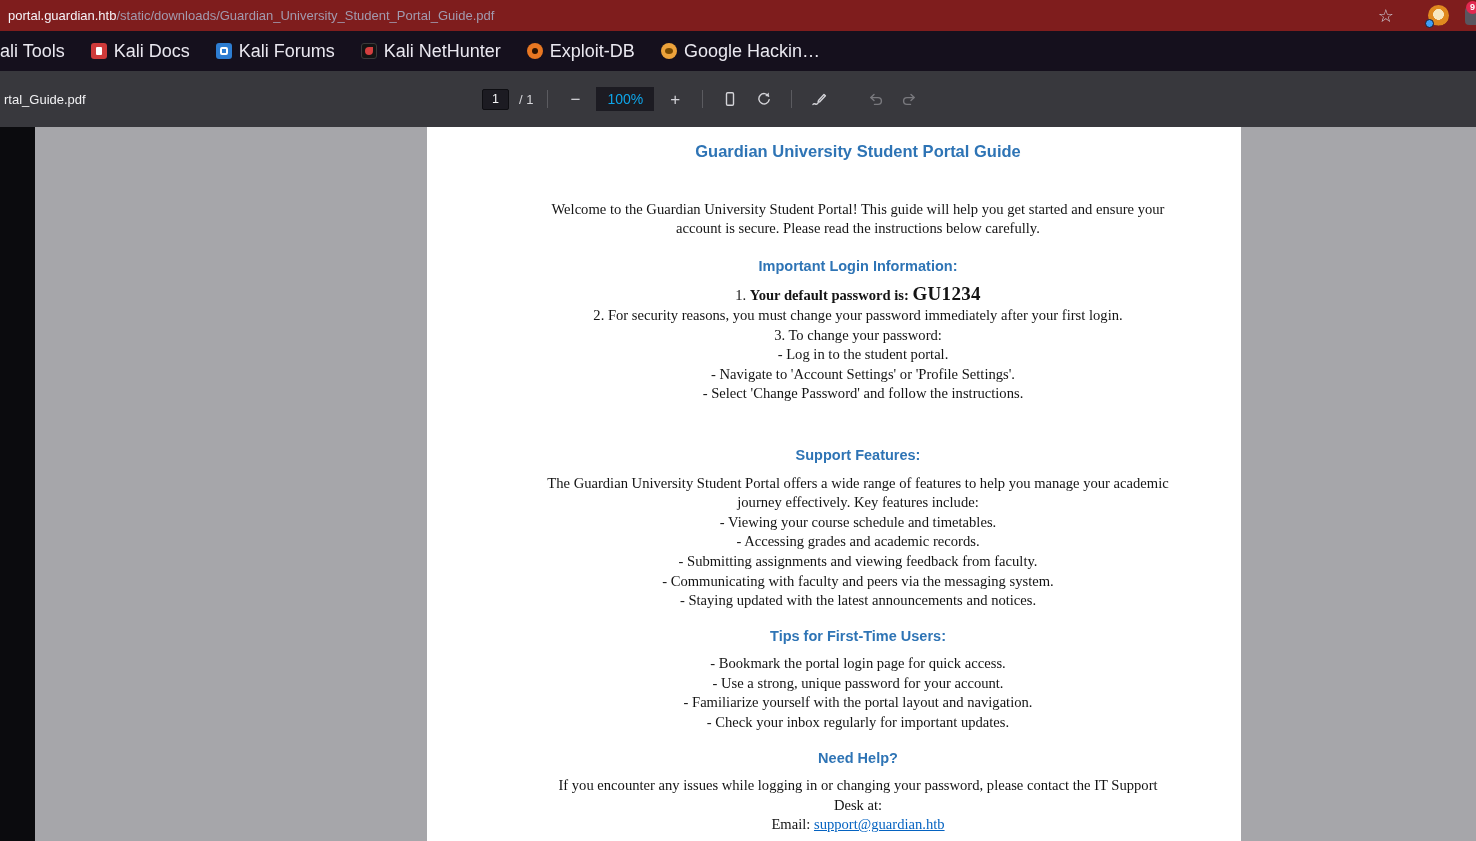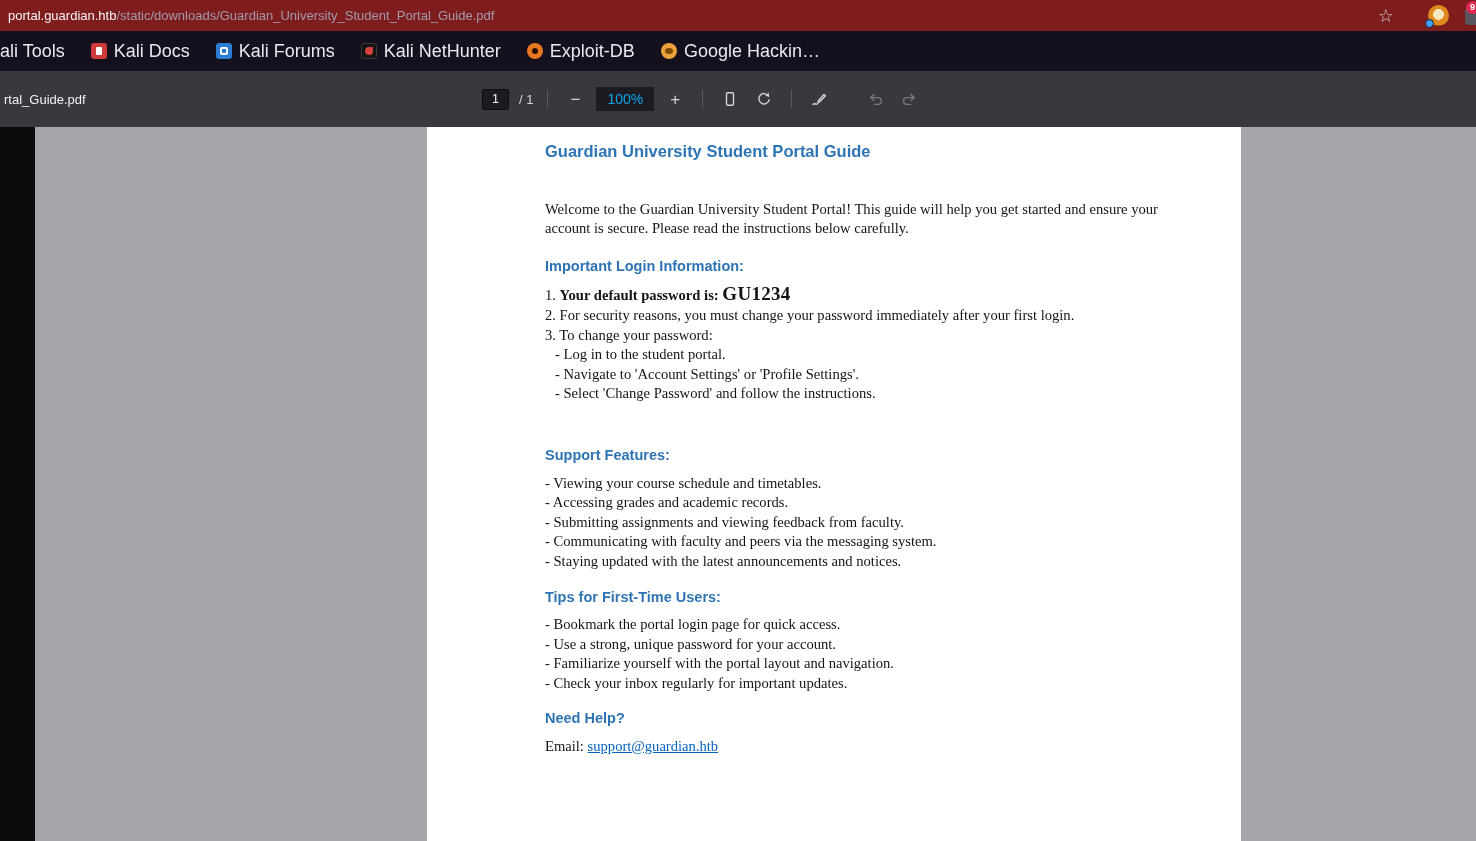--- a/index.html
+++ b/index.html
@@ -55,21 +55,21 @@
   .tool-btn svg { display:block; stroke:#d3d3d8; fill:none; stroke-width:1.4; stroke-linecap:round; stroke-linejoin:round; }
   .tool-btn.disabled { opacity:.42; cursor:default; }
   .zoom-box { background:#1c1b22; color:#0ea5e9; font-size:14px; padding:4px 11px; border-radius:0;
     cursor:pointer; }
 
   
   .content { position:relative; height:714px; background:#a6a6aa; }
   .sidebar-strip { position:absolute; left:0; top:0; width:35px; height:100%; background:#0b0b0e; }
   .pdf-page { position:absolute; left:427px; top:0; width:814px; height:100%; background:#ffffff;
     padding:15px 70px 0 118px; font-family:"Liberation Serif", serif; font-size:14.6px; color:#141414;
-    line-height:19.6px; }
+    line-height:19.6px;text-align:center; }
 
   .doc-title { font-family:"Liberation Sans",sans-serif; color:#2e74b5; font-weight:bold;
     font-size:16.5px; margin-bottom:38px; }
   .doc-h { font-family:"Liberation Sans",sans-serif; color:#2e74b5; font-weight:bold;
     font-size:14.5px; margin-top:18px; margin-bottom:8px; }
   .doc-h.gap-large { margin-top:42px; }
   .doc-h.gap-mid { margin-top:16px; }
   .para { margin:0; }
   .line { margin:0; }
   .sub-line { padding-left:10px; }
@@ -185,30 +185,32 @@
       <span class="bold-inline">Your default password is:</span>
       <span class="pwd">GU1234</span>
     </div>
     <div class="line">2. For security reasons, you must change your password immediately after your first login.</div>
     <div class="line">3. To change your password:</div>
     <div class="line sub-line">- Log in to the student portal.</div>
     <div class="line sub-line">- Navigate to 'Account Settings' or 'Profile Settings'.</div>
     <div class="line sub-line">- Select 'Change Password' and follow the instructions.</div>
 
     <div class="doc-h gap-large">Support Features:</div>
+    <p class="para">The Guardian University Student Portal offers a wide range of features to help you manage your academic journey effectively. Key features include:</p>
     <div class="line">- Viewing your course schedule and timetables.</div>
     <div class="line">- Accessing grades and academic records.</div>
     <div class="line">- Submitting assignments and viewing feedback from faculty.</div>
     <div class="line">- Communicating with faculty and peers via the messaging system.</div>
     <div class="line">- Staying updated with the latest announcements and notices.</div>
 
     <div class="doc-h gap-mid">Tips for First-Time Users:</div>
     <div class="line">- Bookmark the portal login page for quick access.</div>
     <div class="line">- Use a strong, unique password for your account.</div>
     <div class="line">- Familiarize yourself with the portal layout and navigation.</div>
     <div class="line">- Check your inbox regularly for important updates.</div>
 
     <div class="doc-h gap-mid">Need Help?</div>
+    <p class="para">If you encounter any issues while logging in or changing your password, please contact the IT Support Desk at:</p>
     <div class="line"><span>Email: </span><a class="email-link">support@guardian.htb</a>
     </div>
 
   </div>
 </div>
 
 </body></html>

